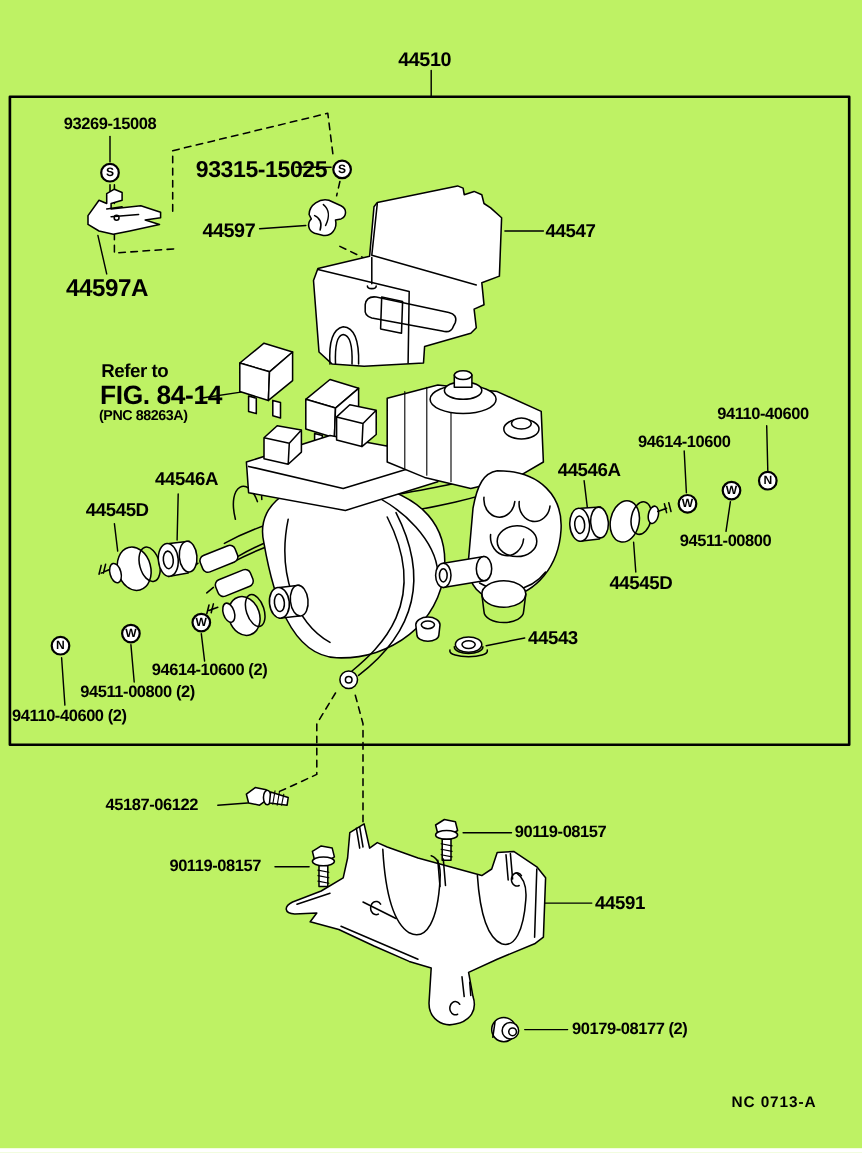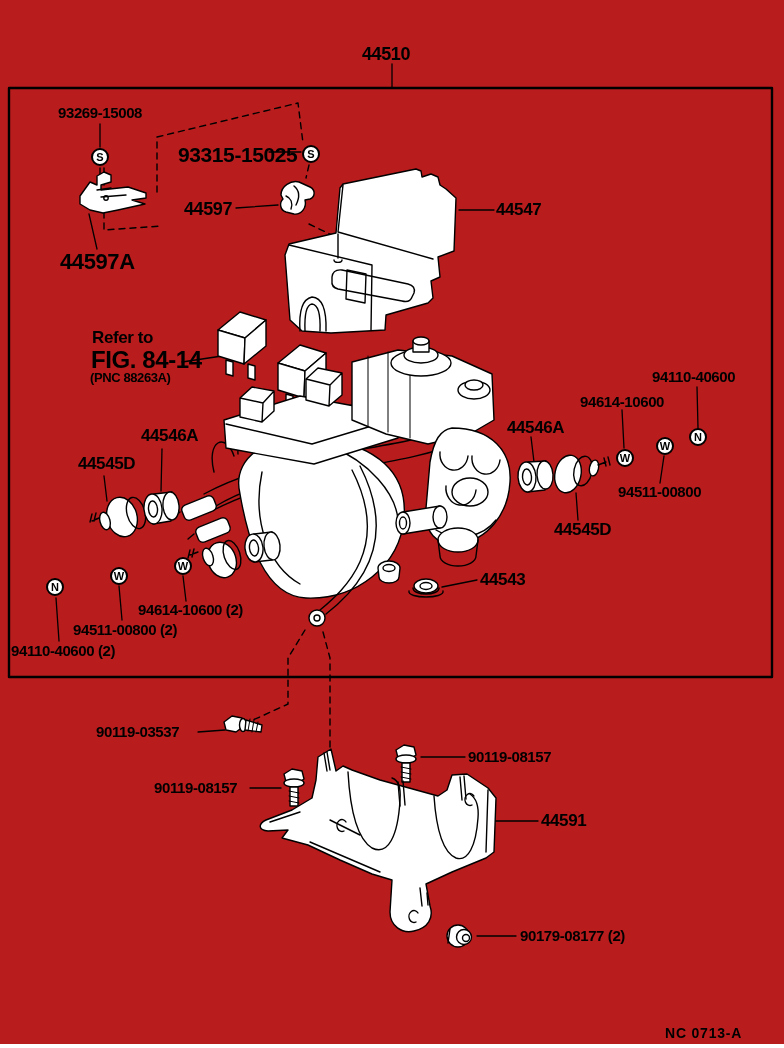--- a/index.html
+++ b/index.html
@@ -1,30 +1,30 @@
 <!DOCTYPE html>
 <html><head>
 <meta charset="utf-8">
 <style>
   html,body{margin:0;padding:0;background:#ffffff;}
   .page{
-    position:relative;width:784px;height:1044px;background:#b91c1c;overflow:hidden;
+    position:relative;width:784px;height:1044px;background:#bef264;overflow:hidden;
     font-family:"Liberation Sans","DejaVu Sans",sans-serif;color:#000;
   }
   .lineart{position:absolute;left:0;top:0;}
   .lbl{
     position:absolute;font-weight:bold;letter-spacing:-0.4px;white-space:nowrap;
     line-height:1.05;
   }
   .sym{
     position:absolute;width:18px;height:18px;border:2px solid #000;border-radius:50%;
     font-size:11px;font-weight:bold;display:flex;align-items:center;justify-content:center;
     background:#fff;box-sizing:border-box;
   }
-  .small{letter-spacing:0;margin-top:32px;}
+  .small{letter-spacing:0;}
 </style>
 </head>
 <body>
 
 <div class="page">
 
   <svg class="lineart" width="784" height="1048" viewBox="0 0 784 1048" fill="none" stroke="#000" stroke-width="1.4" stroke-linejoin="round" stroke-linecap="round">
 
     <rect x="9" y="88" width="763" height="589" stroke-width="2.4"></rect>
 
@@ -248,21 +248,21 @@
   <div class="lbl" style="left:78px;top:455px;font-size:17px">44545D</div>
   <div class="lbl" style="left:580px;top:394px;font-size:15px">94614-10600</div>
   <div class="lbl" style="left:652px;top:369px;font-size:15px">94110-40600</div>
   <div class="lbl" style="left:507px;top:419px;font-size:17px">44546A</div>
   <div class="lbl" style="left:618px;top:484px;font-size:15px">94511-00800</div>
   <div class="lbl" style="left:554px;top:521px;font-size:17px">44545D</div>
   <div class="lbl" style="left:480px;top:571px;font-size:17px">44543</div>
   <div class="lbl" style="left:138px;top:602px;font-size:15px">94614-10600 (2)</div>
   <div class="lbl" style="left:73px;top:622px;font-size:15px">94511-00800 (2)</div>
   <div class="lbl" style="left:11px;top:643px;font-size:15px">94110-40600 (2)</div>
-  <div class="lbl" style="left:96px;top:724px;font-size:15px">90119-03537</div>
+  <div class="lbl" style="left:96px;top:724px;font-size:15px">45187-06122</div>
   <div class="lbl" style="left:468px;top:749px;font-size:15px">90119-08157</div>
   <div class="lbl" style="left:154px;top:780px;font-size:15px">90119-08157</div>
   <div class="lbl" style="left:541px;top:812px;font-size:17px">44591</div>
   <div class="lbl" style="left:520px;top:928px;font-size:15px">90179-08177 (2)</div>
   <div class="lbl small" style="left:665px;top:994px;font-size:14px;letter-spacing:0.8px">NC 0713-A</div>
 
   <div class="sym" style="left:91px;top:148px">S</div>
   <div class="sym" style="left:302px;top:145px">S</div>
   <div class="sym" style="left:616px;top:449px">W</div>
   <div class="sym" style="left:656px;top:437px">W</div>

